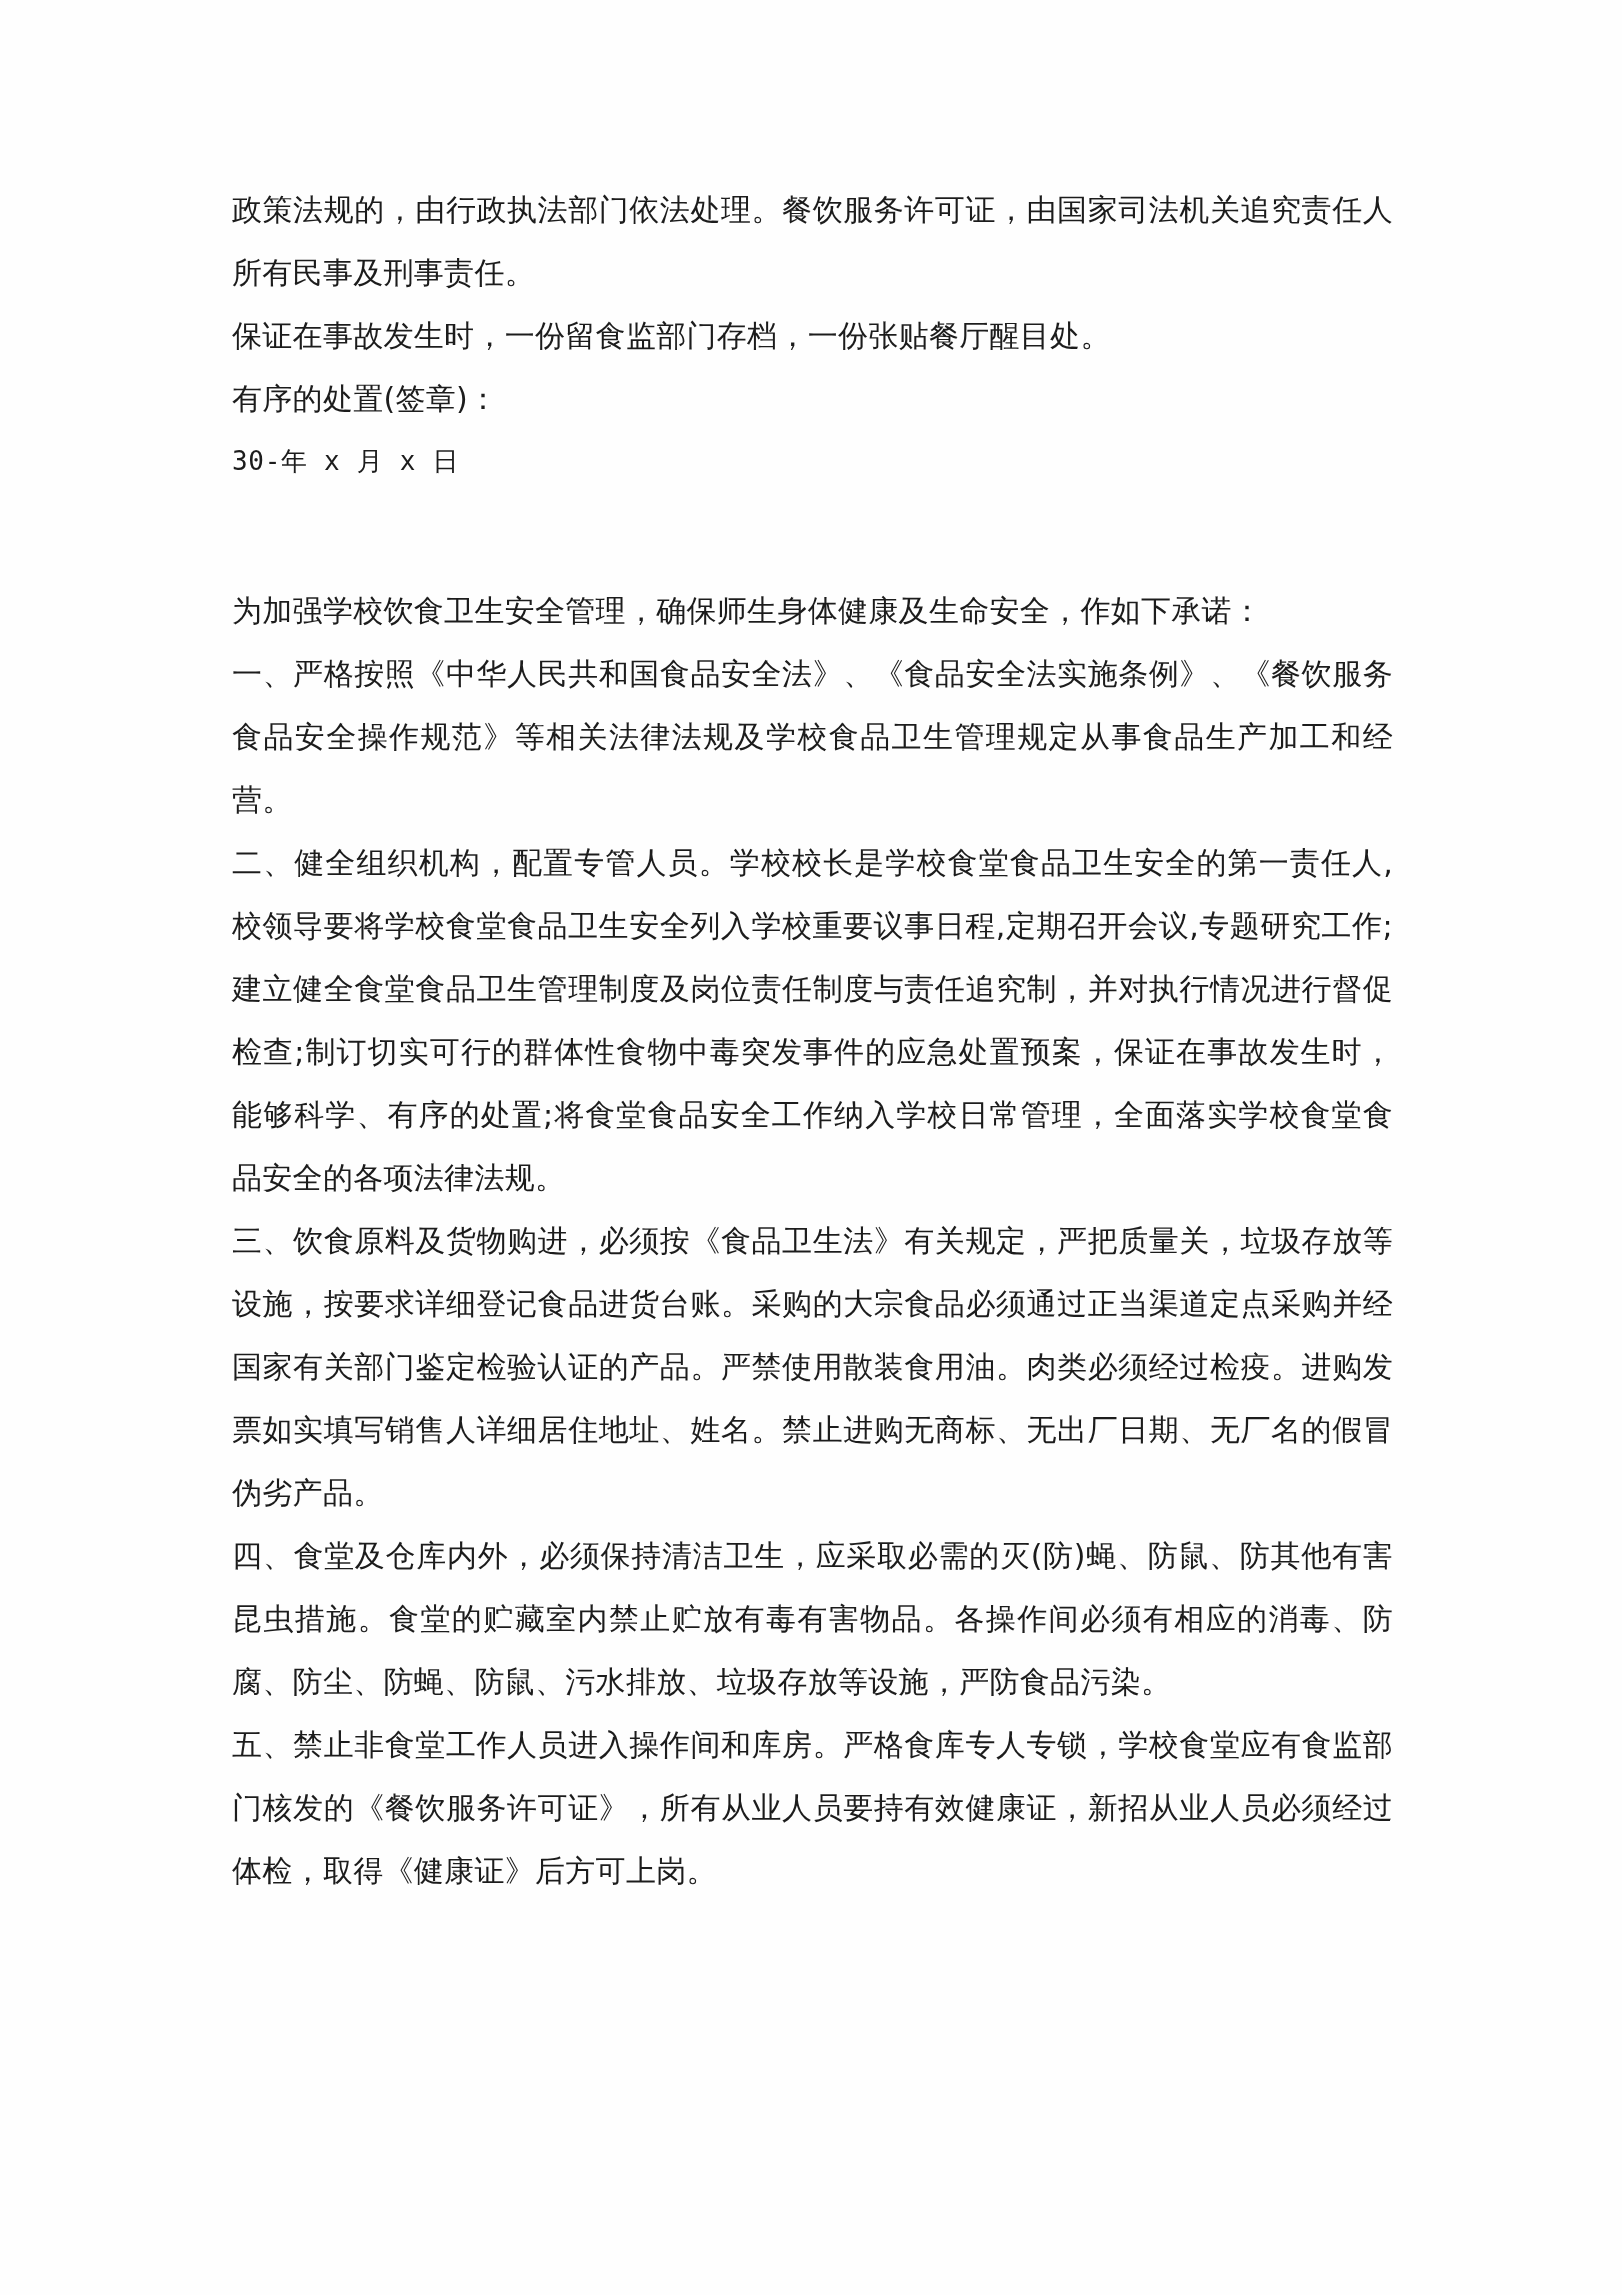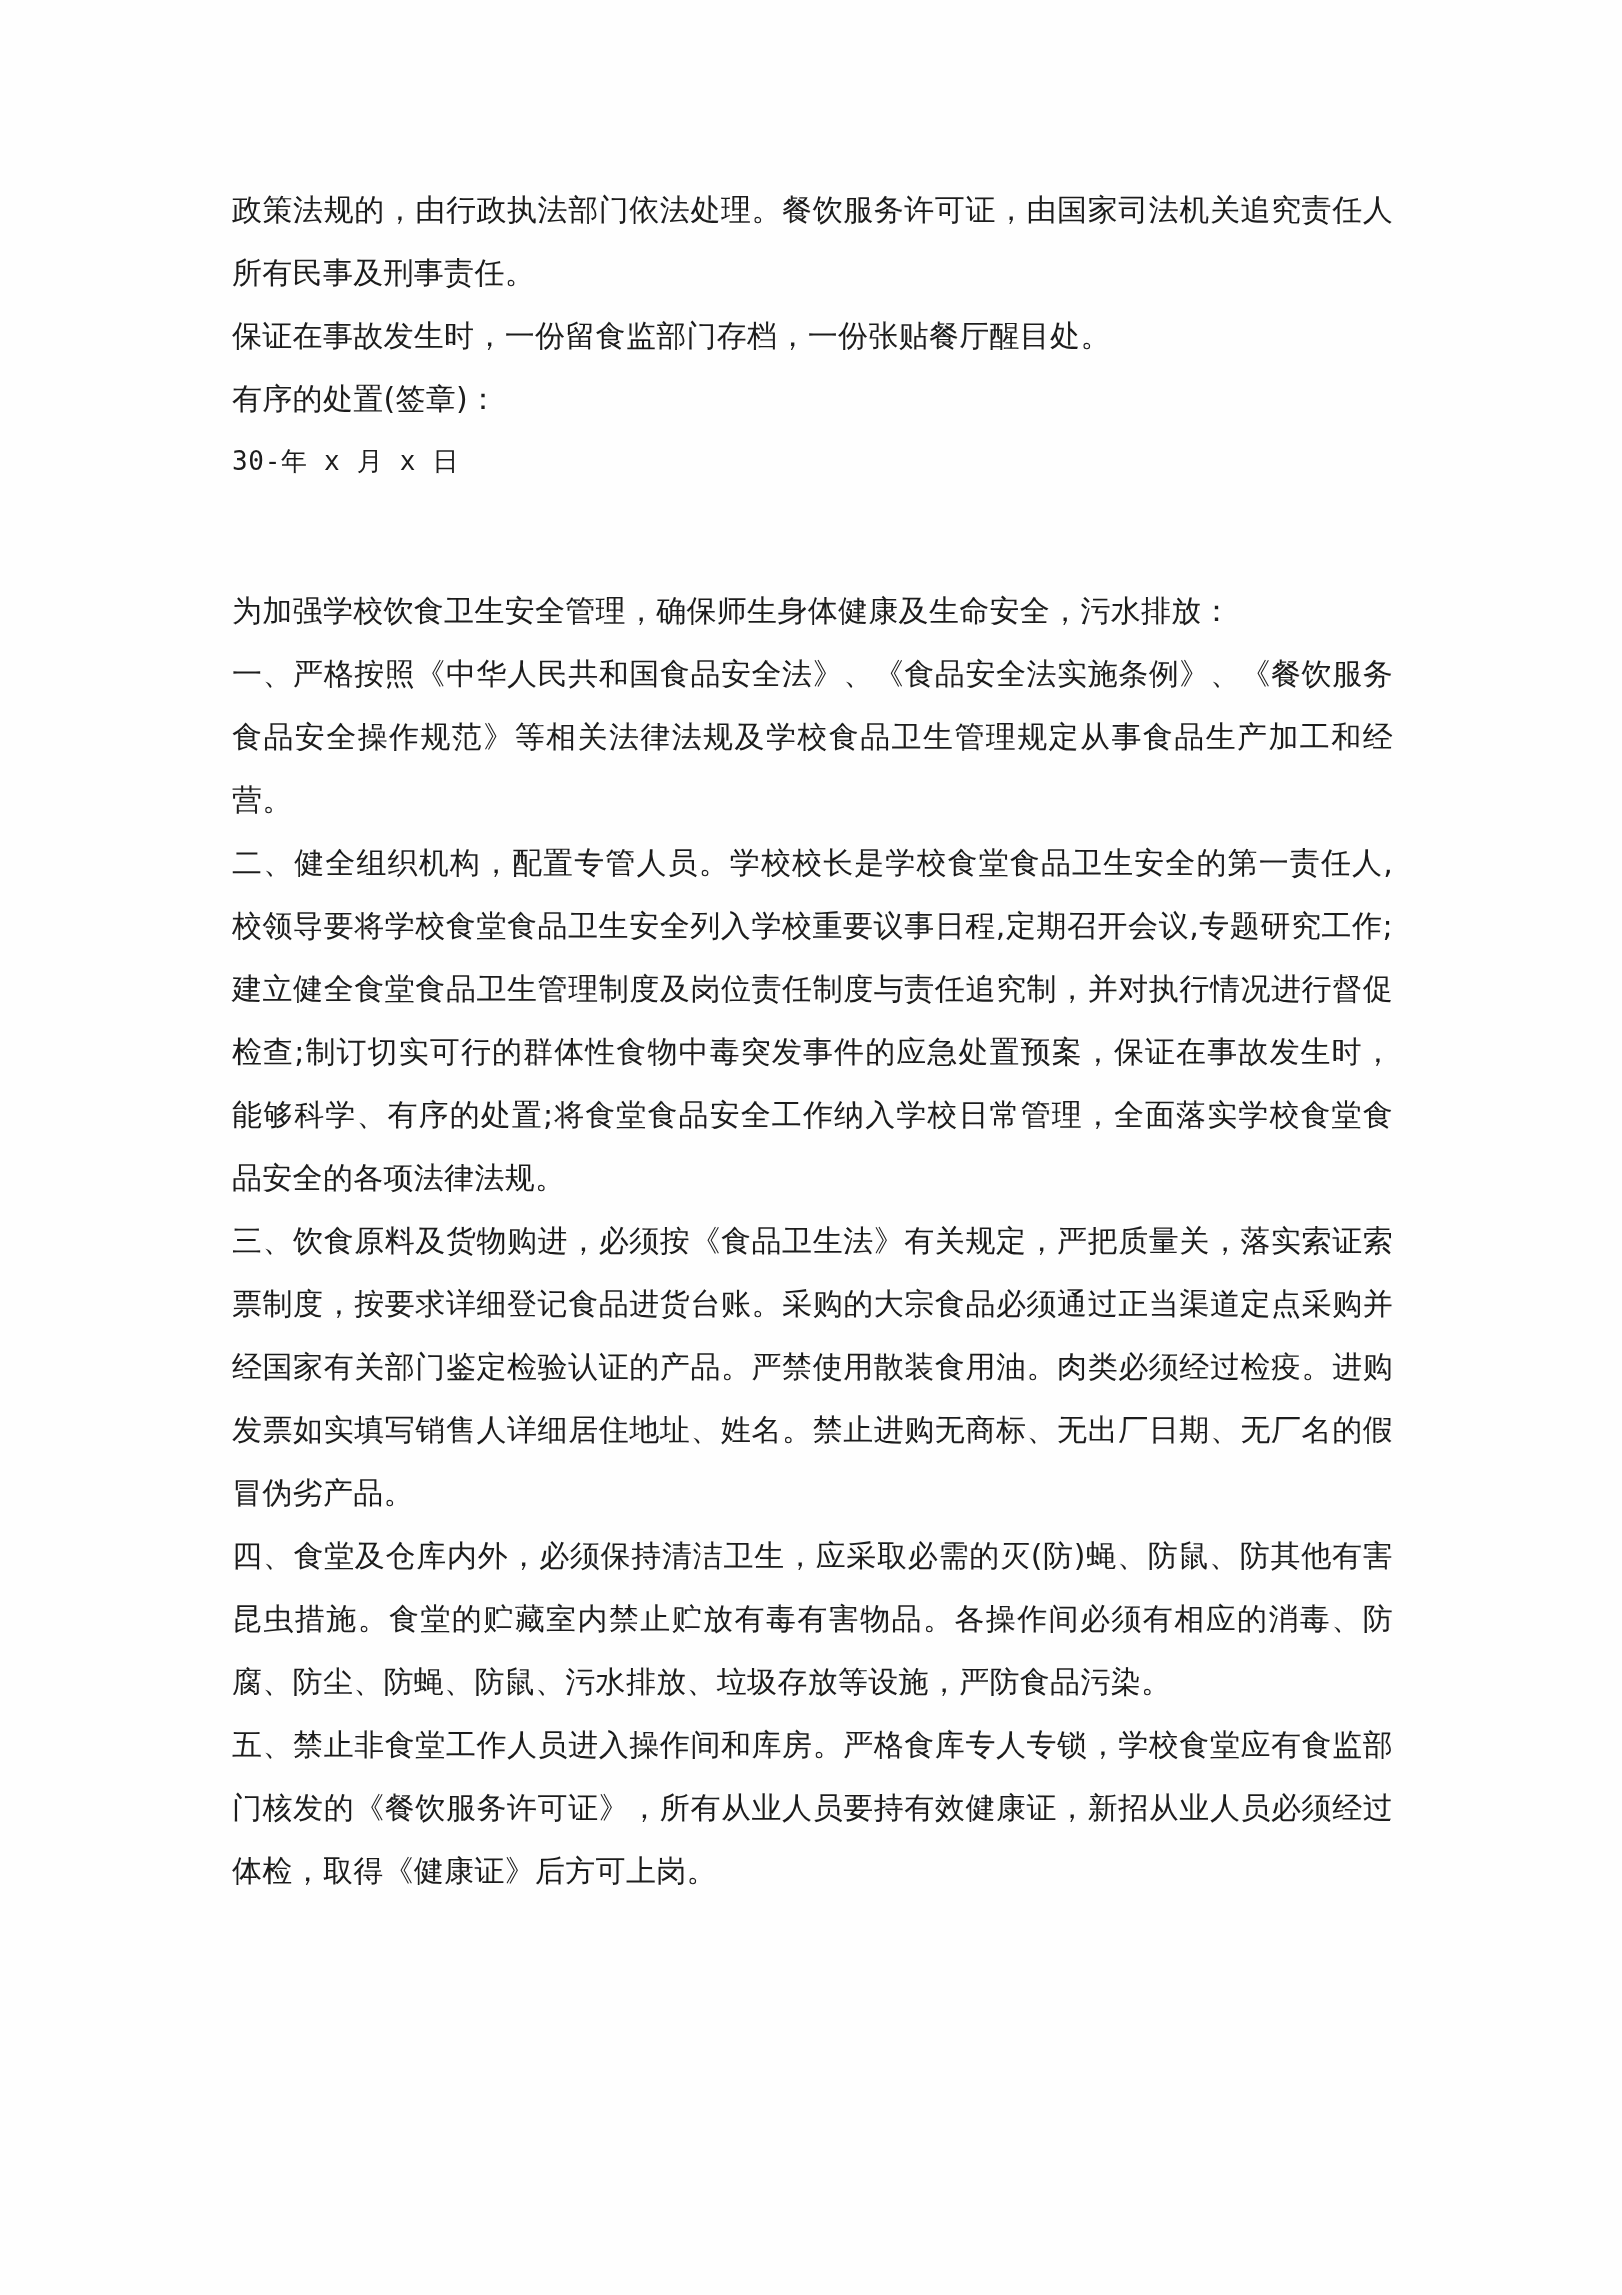--- a/index.html
+++ b/index.html
@@ -59,22 +59,22 @@
 <div class="page">
   <div class="content">
 
     <p class="para">政策法规的，由行政执法部门依法处理。餐饮服务许可证，由国家司法机关追究责任人所有民事及刑事责任。</p>
     <p class="para">保证在事故发生时，一份留食监部门存档，一份张贴餐厅醒目处。</p>
     <p class="para">有序的处置(签章)：</p>
     <p class="mono-line">30-年 x 月 x 日</p>
 
     <div class="gap-block"></div>
 
-    <p class="para sec">为加强学校饮食卫生安全管理，确保师生身体健康及生命安全，污水排放：</p>
+    <p class="para sec">为加强学校饮食卫生安全管理，确保师生身体健康及生命安全，作如下承诺：</p>
     <p class="para sec">一、严格按照《中华人民共和国食品安全法》、《食品安全法实施条例》、《餐饮服务食品安全操作规范》等相关法律法规及学校食品卫生管理规定从事食品生产加工和经营。</p>
     <p class="para sec">二、健全组织机构，配置专管人员。学校校长是学校食堂食品卫生安全的第一责任人,校领导要将学校食堂食品卫生安全列入学校重要议事日程,定期召开会议,专题研究工作;建立健全食堂食品卫生管理制度及岗位责任制度与责任追究制，并对执行情况进行督促检查;制订切实可行的群体性食物中毒突发事件的应急处置预案，保证在事故发生时，能够科学、有序的处置;将食堂食品安全工作纳入学校日常管理，全面落实学校食堂食品安全的各项法律法规。</p>
-    <p class="para sec">三、饮食原料及货物购进，必须按《食品卫生法》有关规定，严把质量关，落实索证索票制度，按要求详细登记食品进货台账。采购的大宗食品必须通过正当渠道定点采购并经国家有关部门鉴定检验认证的产品。严禁使用散装食用油。肉类必须经过检疫。进购发票如实填写销售人详细居住地址、姓名。禁止进购无商标、无出厂日期、无厂名的假冒伪劣产品。</p>
+    <p class="para sec">三、饮食原料及货物购进，必须按《食品卫生法》有关规定，严把质量关，垃圾存放等设施，按要求详细登记食品进货台账。采购的大宗食品必须通过正当渠道定点采购并经国家有关部门鉴定检验认证的产品。严禁使用散装食用油。肉类必须经过检疫。进购发票如实填写销售人详细居住地址、姓名。禁止进购无商标、无出厂日期、无厂名的假冒伪劣产品。</p>
     <p class="para sec">四、食堂及仓库内外，必须保持清洁卫生，应采取必需的灭(防)蝇、防鼠、防其他有害昆虫措施。食堂的贮藏室内禁止贮放有毒有害物品。各操作间必须有相应的消毒、防腐、防尘、防蝇、防鼠、污水排放、垃圾存放等设施，严防食品污染。</p>
     <p class="para sec">五、禁止非食堂工作人员进入操作间和库房。严格食库专人专锁，学校食堂应有食监部门核发的《餐饮服务许可证》，所有从业人员要持有效健康证，新招从业人员必须经过体检，取得《健康证》后方可上岗。</p>
 
   </div>
 </div>
 
 
 </body></html>

